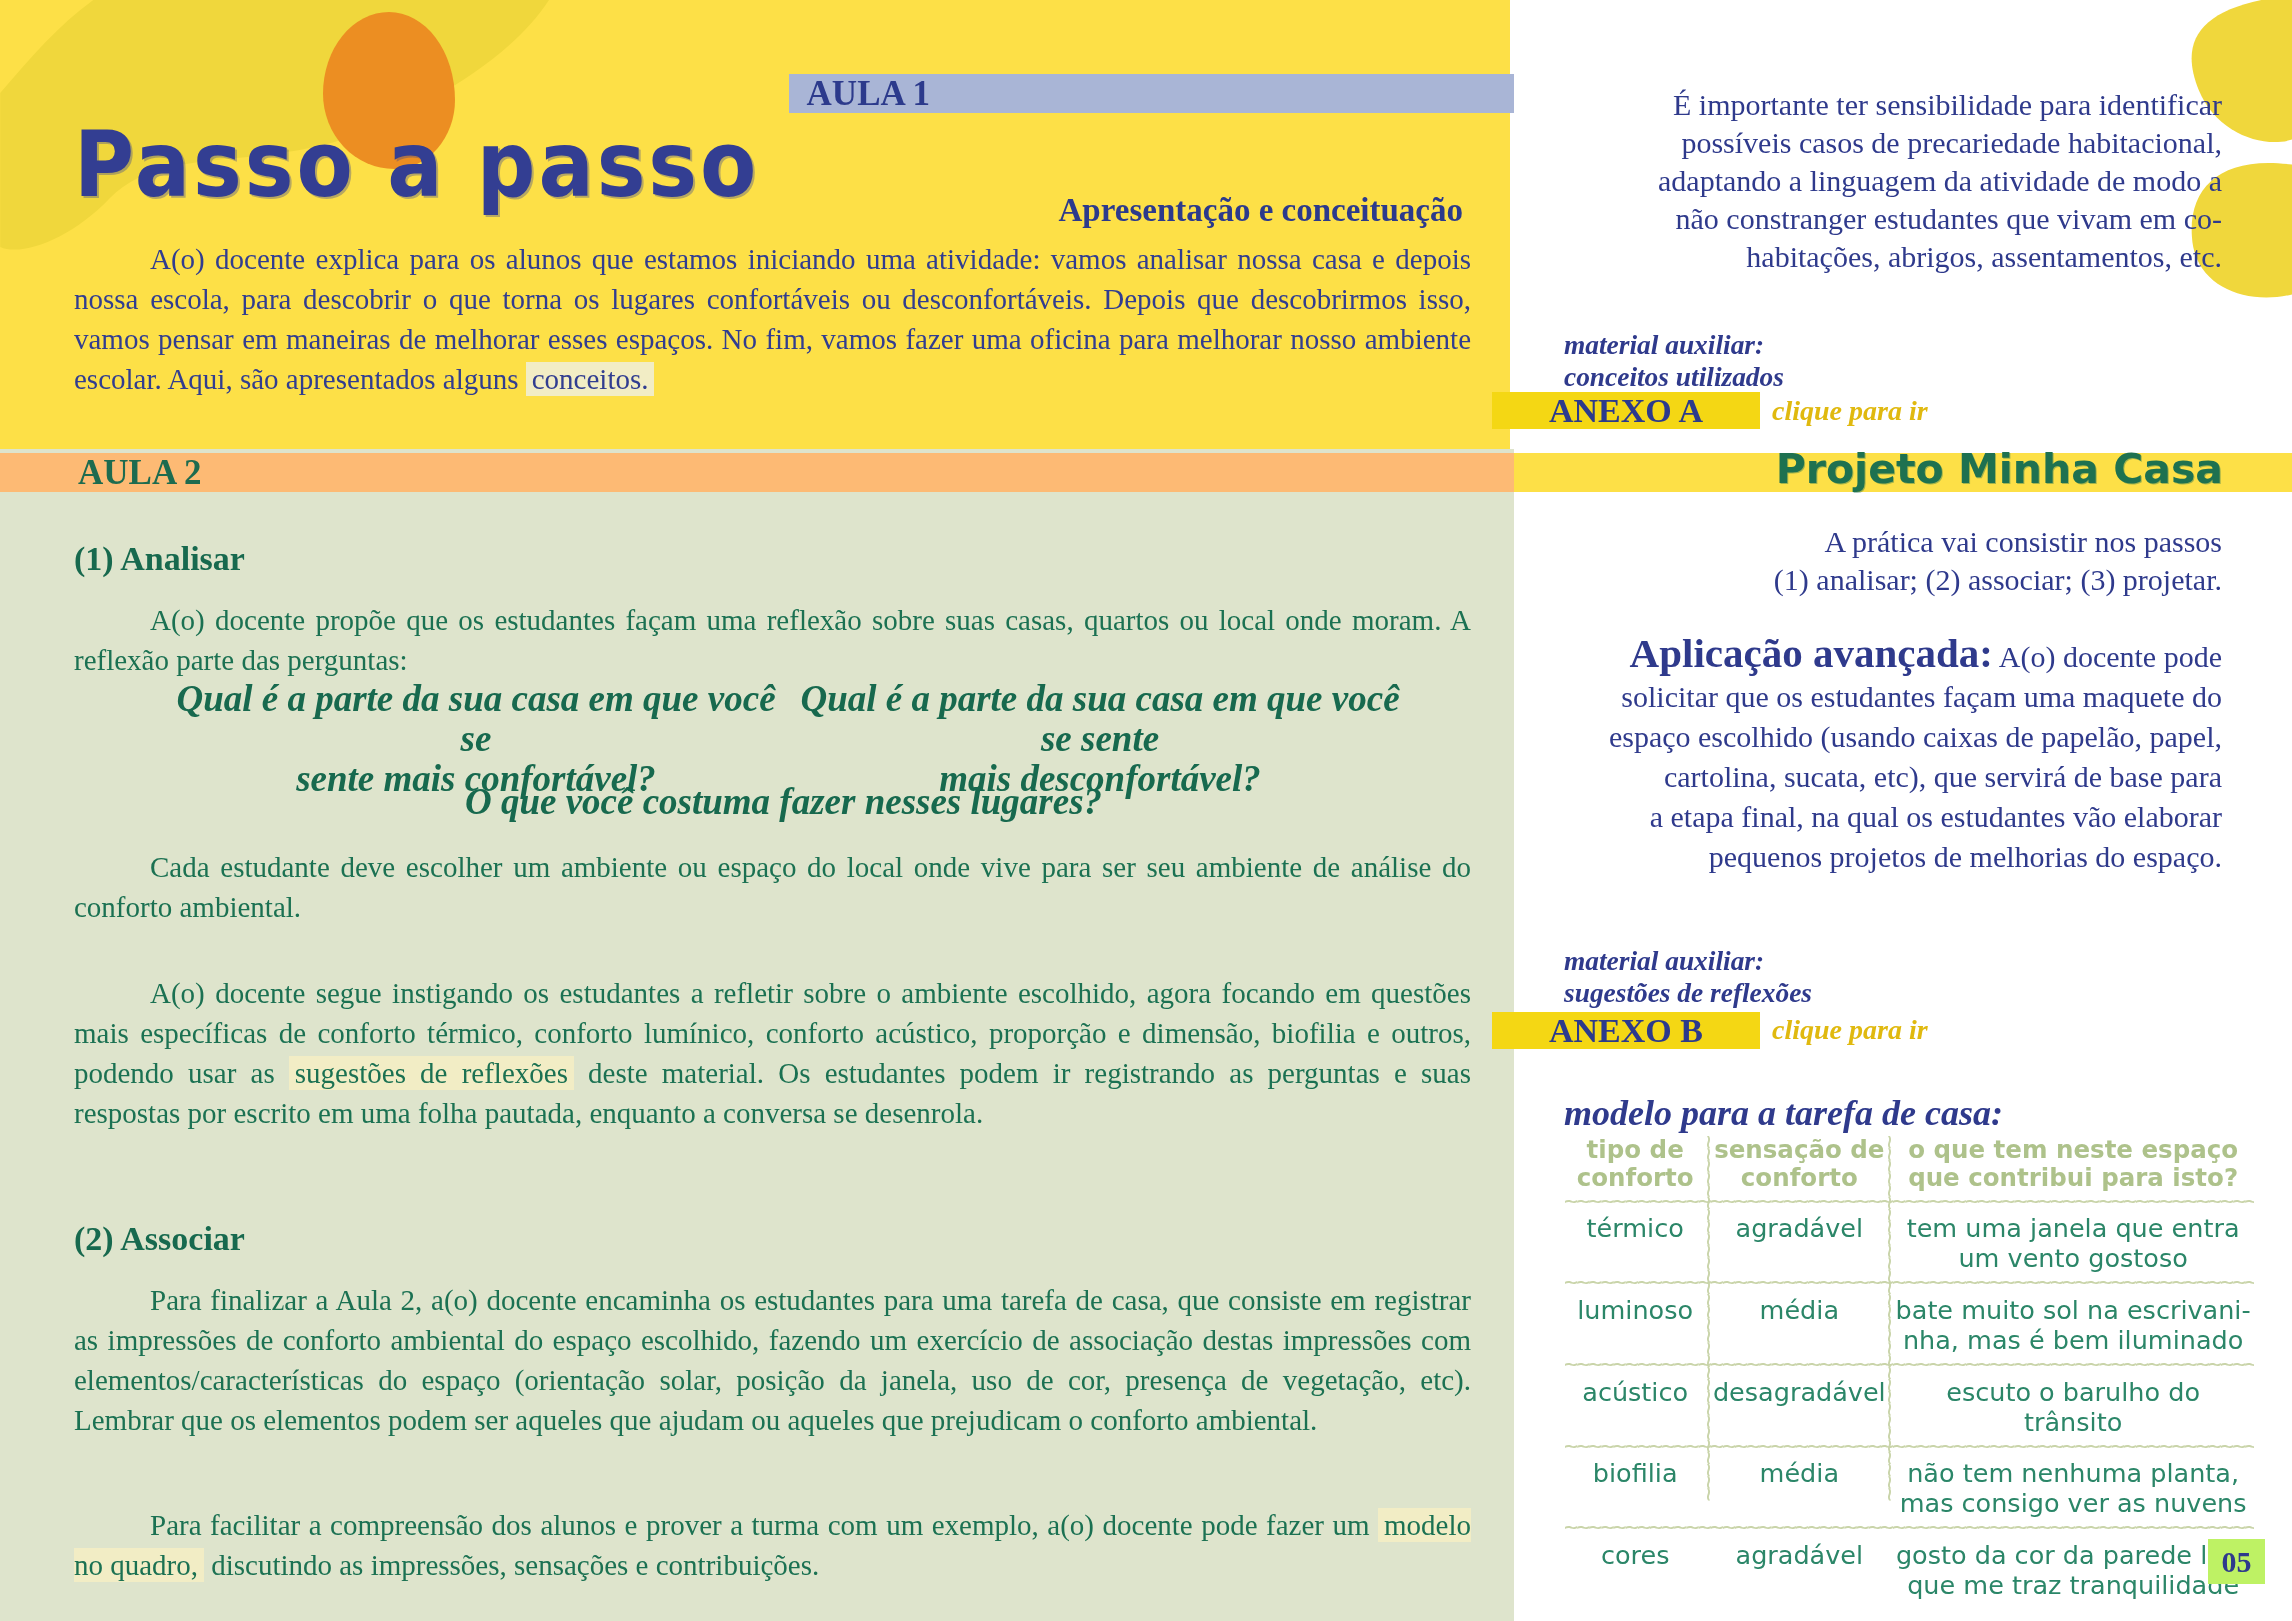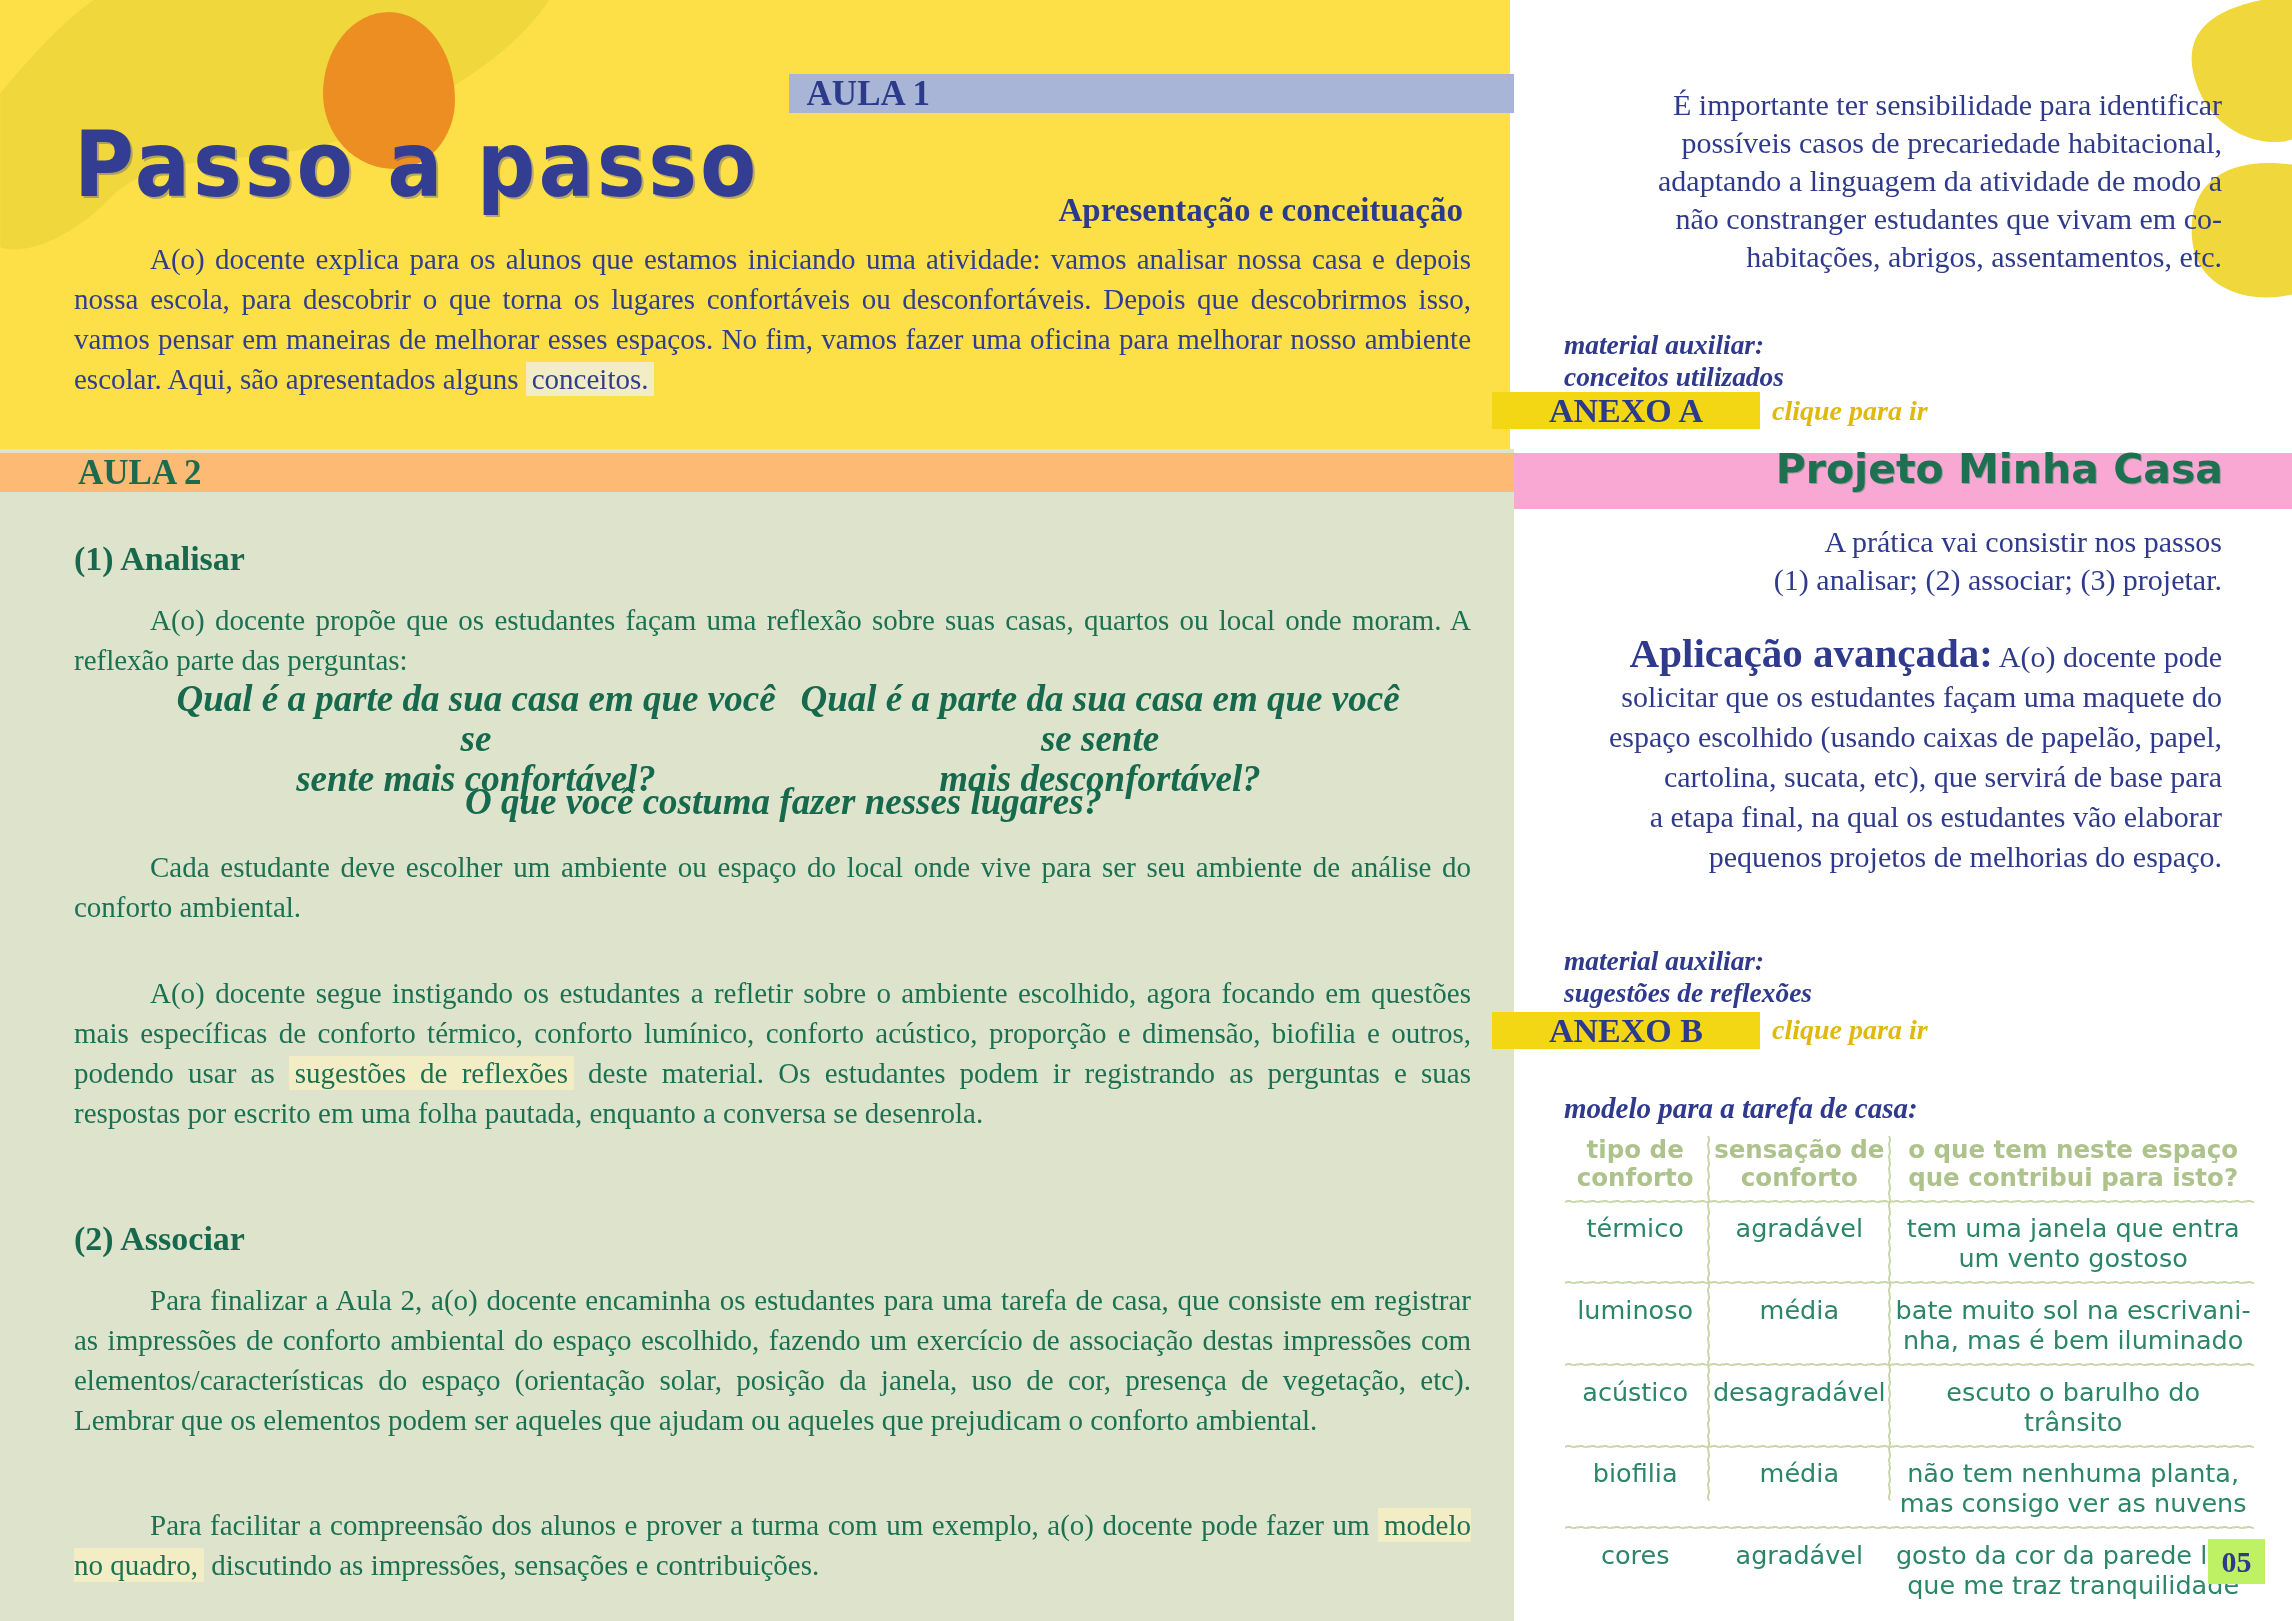--- a/index.html
+++ b/index.html
@@ -57,30 +57,30 @@
                color:#2f3a8c; line-height:32px; }
   .aux-a { top:329px; } .aux-b { top:945px; }
   .anexo-bar { left:1492px; width:268px; height:37px; background:#f4d714; text-align:center;
                cursor:pointer; }
   .anexo-bar span { font-size:34px; font-weight:bold; color:#2c3a8c; line-height:37px; }
   .anexo-a-bar { top:392px; } .anexo-b-bar { top:1012px; }
   .clique { font-size:28px; font-weight:bold; font-style:italic; color:#e0b90f; left:1772px;
             cursor:pointer; }
   .clique-a { top:395px; } .clique-b { top:1014px; }
 
-  .project-bar { left:1514px; top:453px; width:778px; height:56px; background:#f9a8d4; }
+  .project-bar { left:1514px; top:453px; width:778px; height:39px; background:#fde047; }
   .project-bar span { position:absolute; right:69px; top:-7.8px; font-family:"DejaVu Sans", sans-serif;
                       font-weight:bold; font-size:41px; color:#1e7150;
                       text-shadow:1px 1px 0 rgba(30,113,80,0.4); white-space:nowrap; }
   .practice { right:71px; top:523px; width:627px; text-align:right; font-size:30px;
               line-height:38px; color:#2f3a8c; white-space:pre-line; }
   .advanced { right:71px; top:633px; width:686px; text-align:right; font-size:30px;
               line-height:40px; color:#2f3a8c; white-space:pre-line; }
   .advanced .lead { font-size:41px; font-weight:bold; }
-  .homework { left:1564px; top:1092px; font-size:29px; font-weight:bold; font-style:italic;
+  .homework { left:1564px; top:1092px; font-size:36px; font-weight:bold; font-style:italic;
               color:#2f3a8c; }
 
   
   .mtable { left:1564px; top:1131px; width:690px; font-family:"DejaVu Sans", sans-serif; }
   .trow { display:flex; }
   .tc { text-align:center; white-space:pre-line; padding:4.9px 2px; box-sizing:border-box; }
   .c1 { width:144px; } .c2 { width:188px; } .c3 { width:366px; }
   .th { color:#aec28b; font-weight:bold; font-size:24.5px; line-height:28px; }
   .td { color:#2b8668; font-size:25.5px; line-height:30px; }
   .wavy-h { height:11.8px; overflow:hidden; color:#c9d4a9; font-family:"DejaVu Sans Mono", monospace;

